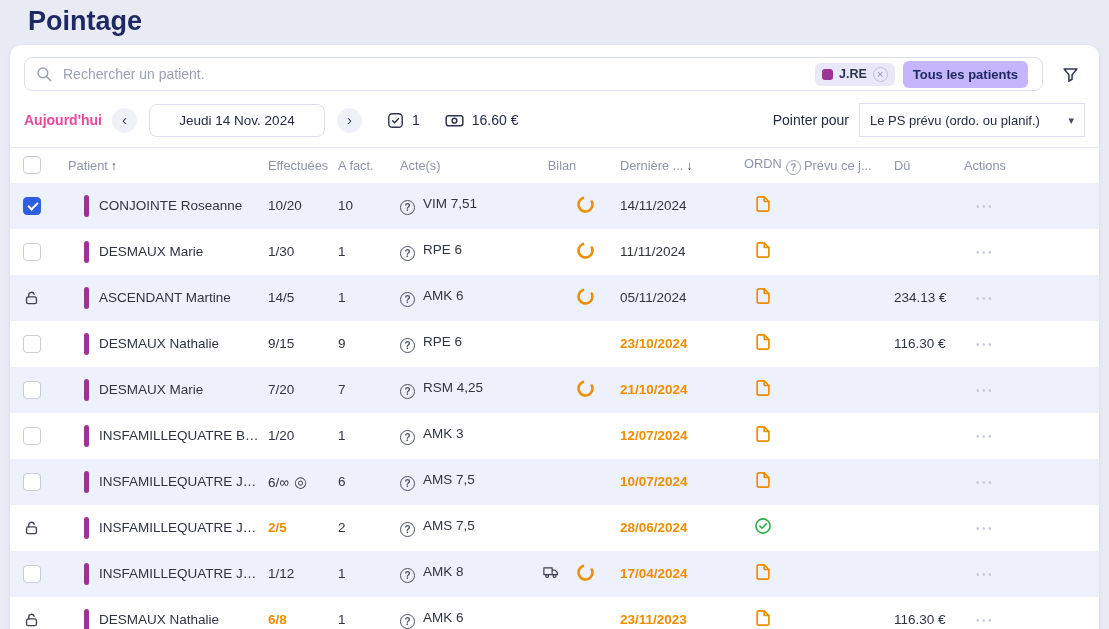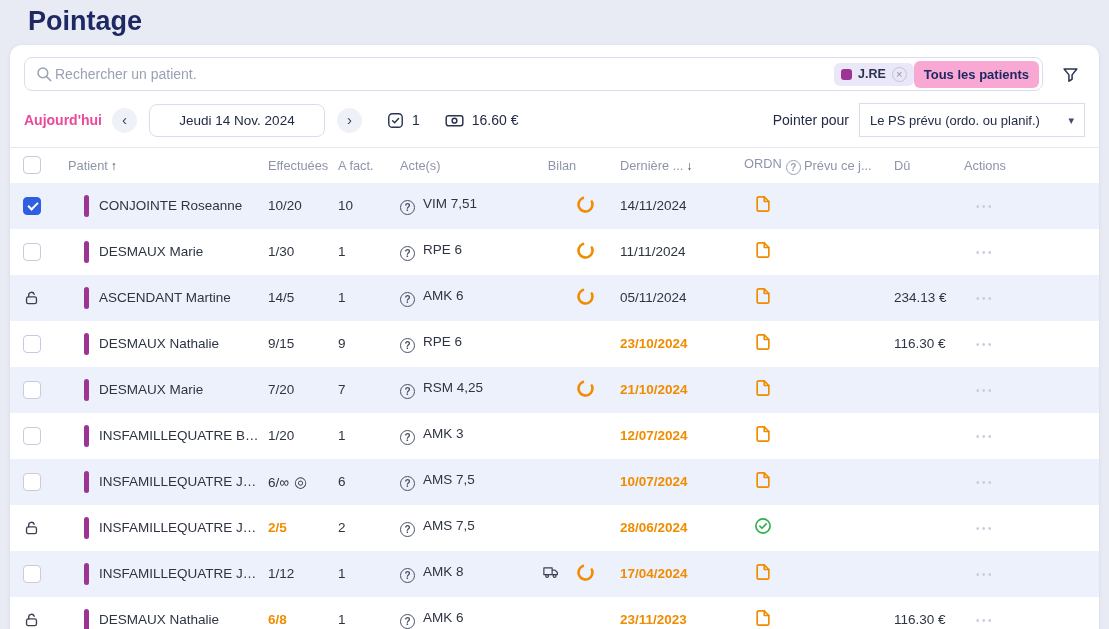--- a/index.html
+++ b/index.html
@@ -8,27 +8,27 @@
     width: 1109px; height: 629px; overflow: hidden;
     background: #e9ebf4;
     font-family: "Liberation Sans", sans-serif;
     color: #2e3442;
   }
   .page-title { margin: 6px 0 8px 28px; font-size: 27px; font-weight: 700; color: var(--title_navy, #1E2963); }
   .card { margin: 0 10px; background: #fff; border-radius: 12px; box-shadow: 0 1px 4px rgba(35,45,90,.10); overflow: hidden; }
 
   
   .search-row { display: flex; align-items: center; gap: 12px; padding: 12px 14px 8px; }
-  .search-box { flex: 1; display: flex; align-items: center; height: 34px; border: 1px solid #dadded; border-radius: 8px; padding: 0 3px 0 10px; }
+  .search-box { flex: 1; display: flex; align-items: center; gap: 8px; height: 34px; border: 1px solid #dadded; border-radius: 8px; padding: 0 14px 0 10px; }
   .search-input { flex: 1; border: none; outline: none; background: transparent; font: inherit; font-size: 14px; color: #3a4152; }
   .search-input::placeholder { color: #9aa1b4; }
   .chip { display: inline-flex; align-items: center; gap: 6px; background: #e9e7f8; border-radius: 6px; padding: 4px 7px; font-size: 12.5px; font-weight: 700; color: #2b3350; }
   .chip-dot { width: 11px; height: 11px; border-radius: 3px; background: var(--accent_purple, #9C3494); }
   .chip-close { width: 15px; height: 15px; border: 1px solid #bfc5d6; border-radius: 50%; color: #8b92a8; font-size: 11px; line-height: 13px; text-align: center; font-weight: 400; }
-  .all-patients { border: none; background: #f9a8d4; color: #1e2963; font: inherit; font-size: 13px; font-weight: 600; border-radius: 6px; padding: 6px 10px; cursor: pointer; }
+  .all-patients { border: none; background: #c4b5fd; color: #1e2963; font: inherit; font-size: 13px; font-weight: 600; border-radius: 6px; padding: 6px 10px; cursor: pointer; }
   .filter-btn { border: none; background: transparent; width: 30px; height: 30px; display: flex; align-items: center; justify-content: center; cursor: pointer; }
 
   
   .date-row { display: flex; align-items: center; gap: 8px; padding: 4px 14px 10px; }
   .today { font-size: 14px; font-weight: 600; color: #ec4899; margin-right: 2px; }
   .nav-btn { width: 25px; height: 25px; border: none; border-radius: 50%; background: #eef1f8; color: #39405a; font-size: 15px; display: flex; align-items: center; justify-content: center; padding: 0 0 2px; cursor: pointer; }
   .date-box { width: 176px; height: 33px; border: 1px solid #dadded; border-radius: 8px; display: flex; align-items: center; justify-content: center; font-size: 13.5px; color: #242b45; margin: 0 4px; }
   .stat { display: flex; align-items: center; gap: 7px; margin-left: 16px; font-size: 14px; color: #242b45; }
   .pointer-group { margin-left: auto; display: flex; align-items: center; gap: 10px; font-size: 14px; color: #242b45; }
   .select { width: 226px; height: 34px; border: 1px solid #dadded; border-radius: 0; display: flex; align-items: center; justify-content: space-between; padding: 0 10px; font-size: 13px; color: #242b45; cursor: pointer; }

